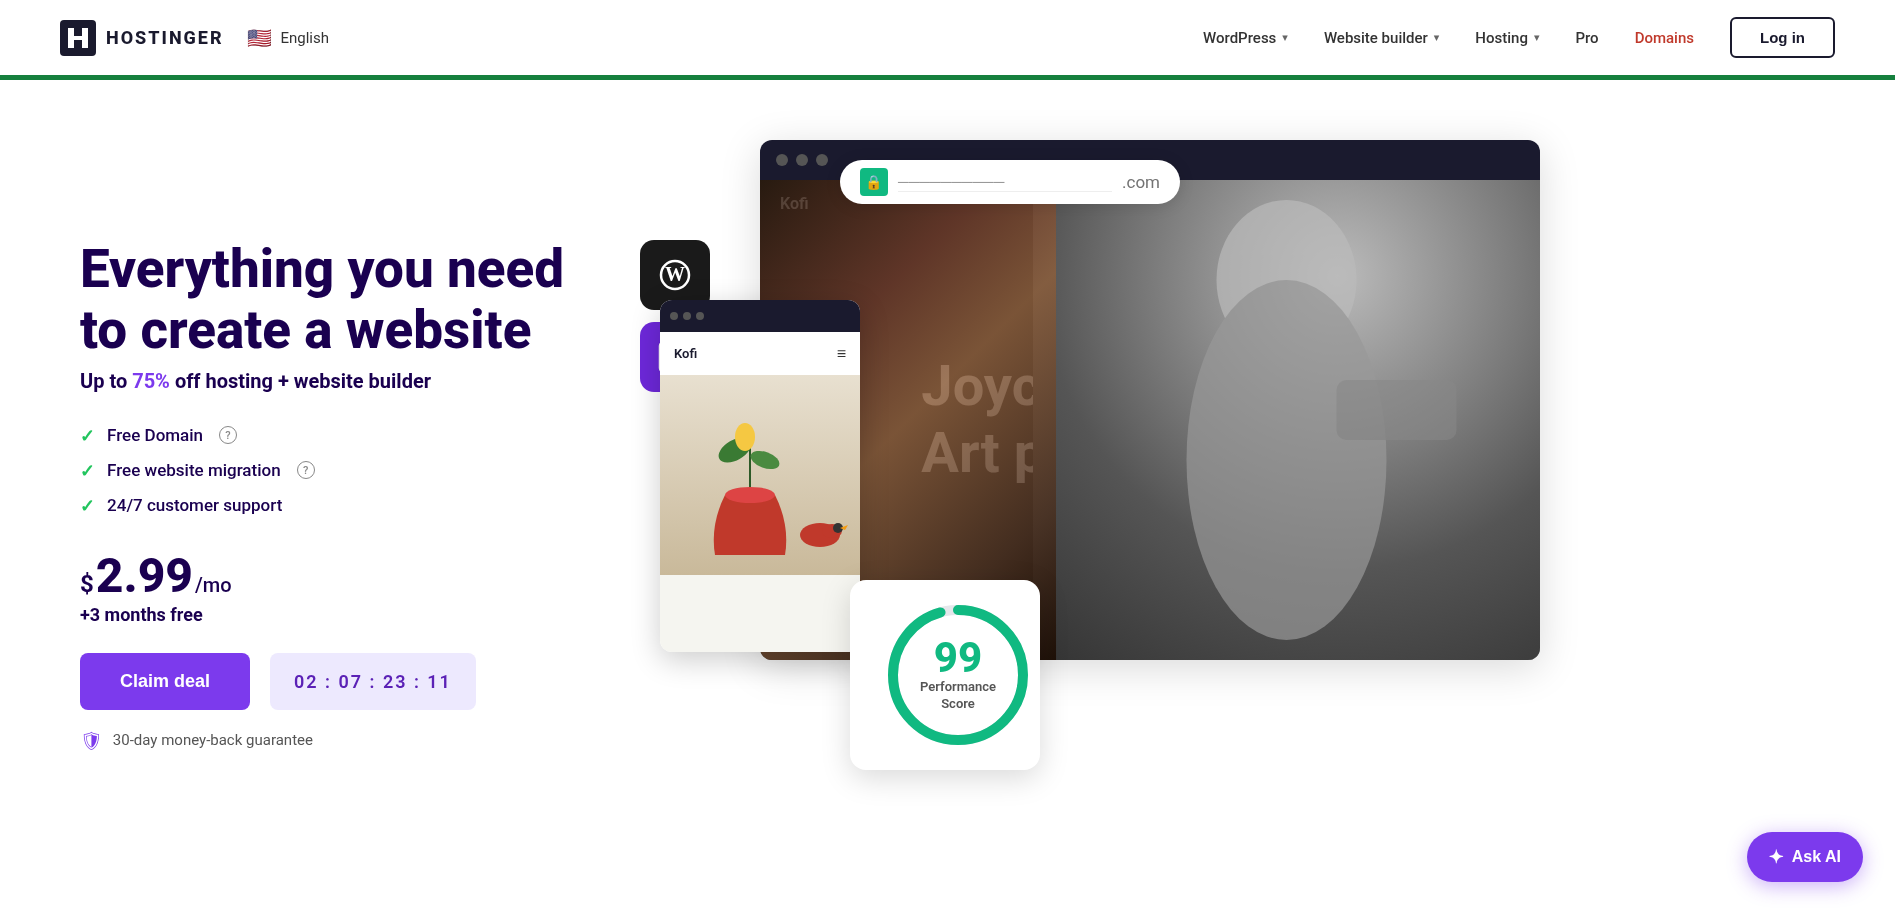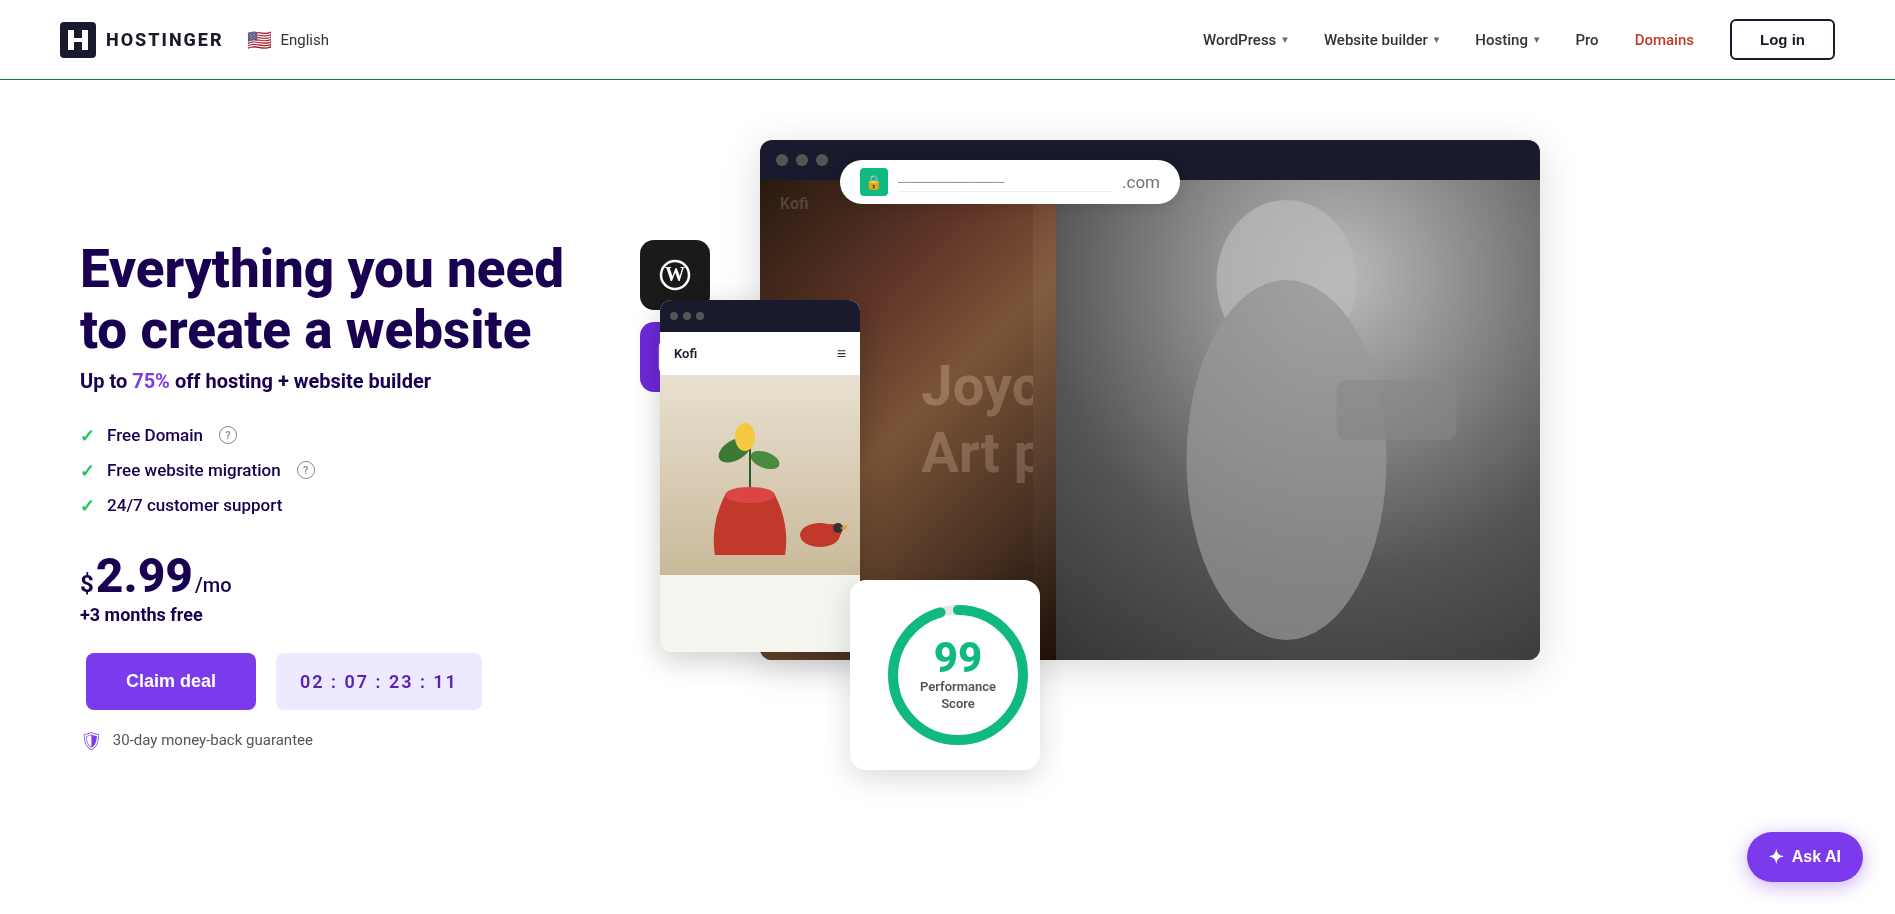--- a/index.html
+++ b/index.html
@@ -11,21 +11,21 @@
       overflow-x: hidden;
     }
 
     
     header {
       display: flex;
       align-items: center;
       justify-content: space-between;
       padding: 0 60px;
       height: 80px;
-      border-bottom: 1px solid #15803d;
+      border-bottom: 5px solid #15803d;
       background: #fff;
     }
     .header-left {
       display: flex;
       align-items: center;
       gap: 24px;
     }
     .logo {
       display: flex;
       align-items: center;
@@ -185,21 +185,20 @@
     .btn-claim {
       padding: 18px 40px;
       background: #7c3aed;
       color: #fff;
       border: none;
       border-radius: 8px;
       font-size: 18px;
       font-weight: 700;
       cursor: pointer;
       white-space: nowrap;
-      margin-left: 6px;
     }
     .countdown {
       padding: 18px 24px;
       background: #ede9fe;
       border-radius: 8px;
       font-size: 18px;
       font-weight: 600;
       color: #5b21b6;
       letter-spacing: 2px;
     }

